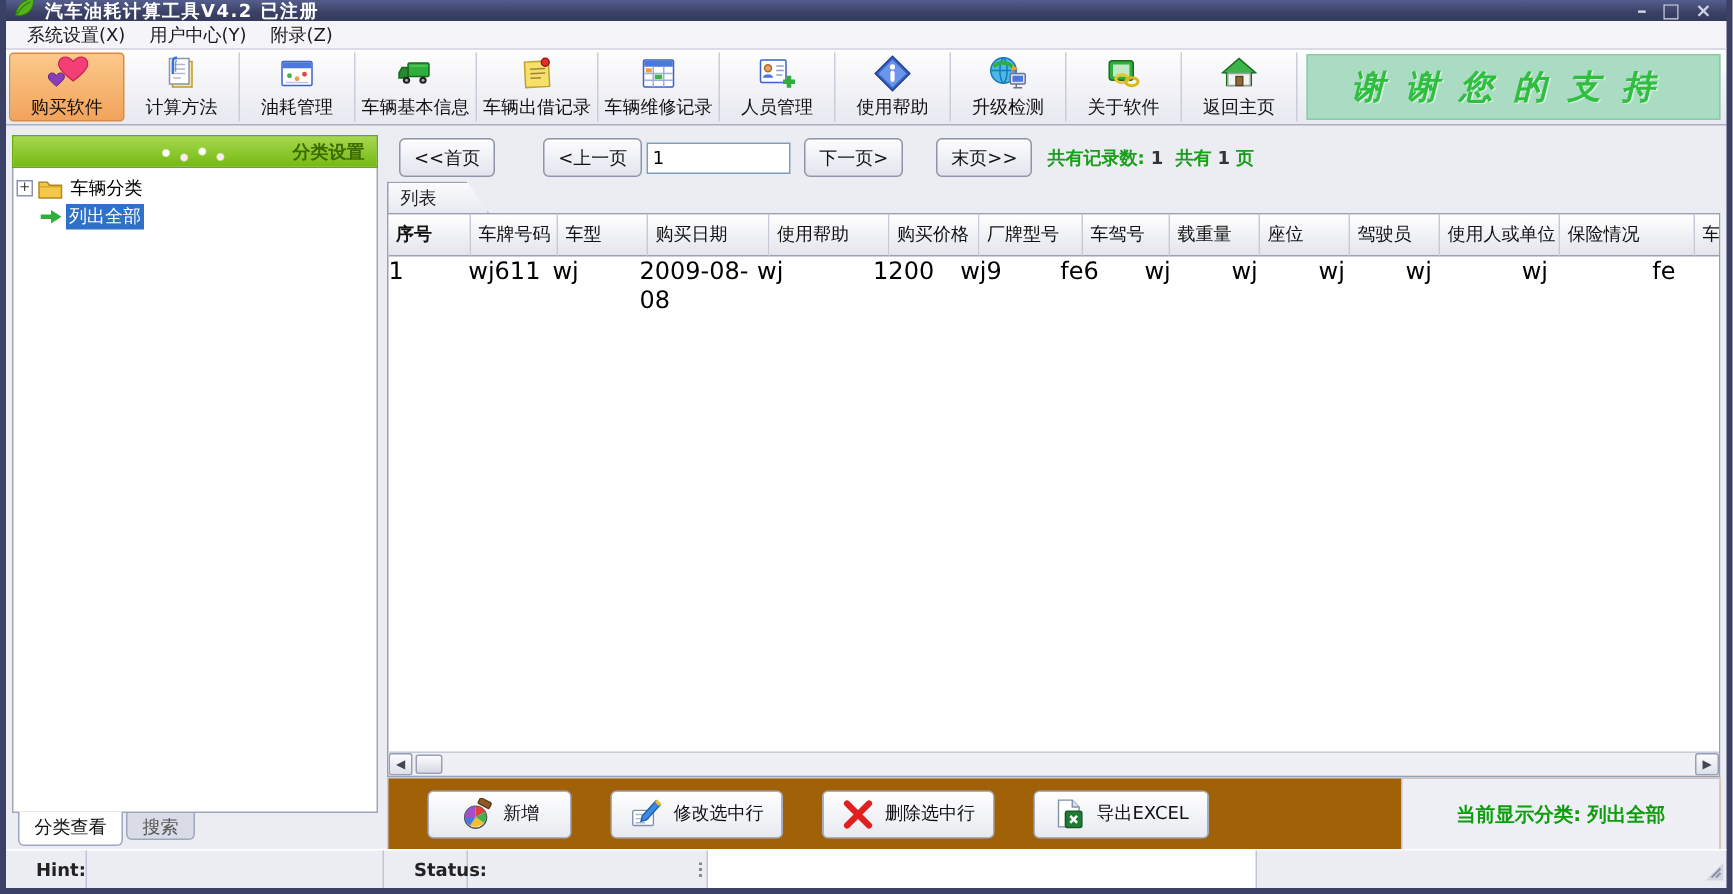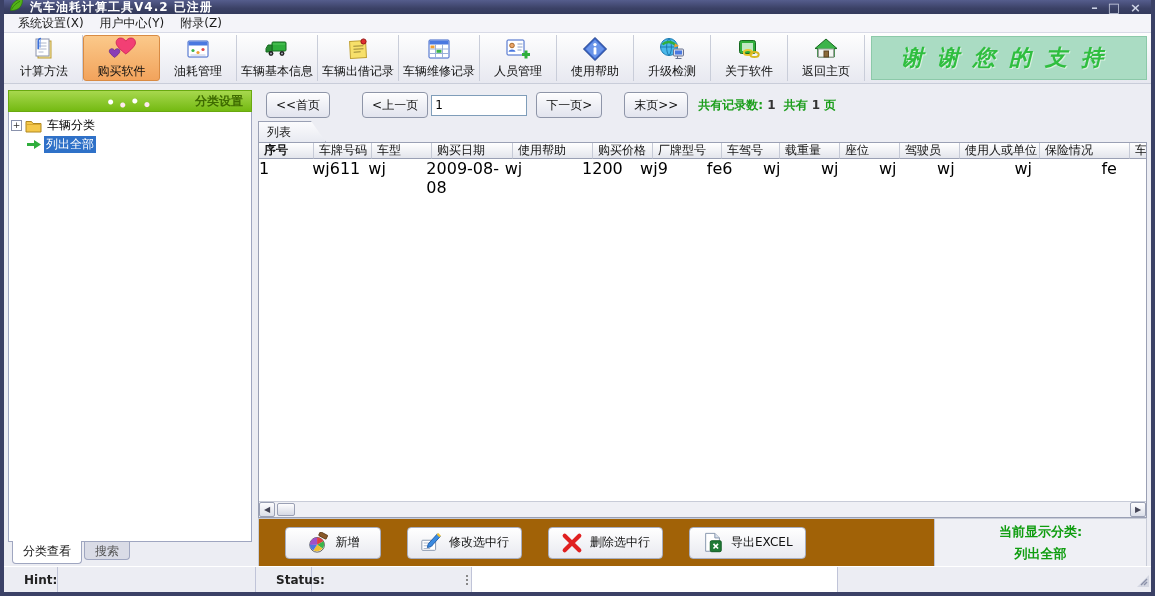--- a/index.html
+++ b/index.html
@@ -111,21 +111,21 @@
     clip-path:polygon(0 0, calc(100% - 15px) 0, 100% 100%, 0 100%);
     border:1px solid #9aa0b4; border-bottom:none;
     display:flex; align-items:center; padding-left:8px;
   }
   .table-box {
     flex:1; background:#fff; border:1px solid #9aa0b4;
     position:relative; overflow:hidden; display:flex; flex-direction:column;
   }
   .trow { display:flex; flex:none; }
   .thead .tcell {
-    height:16px; background:linear-gradient(#ffffff,#e3e5ec);
+    height:28px; background:linear-gradient(#ffffff,#e3e5ec);
     border-right:1px solid #c6cad6; border-bottom:1px solid #9aa0b4;
     font-size:12px; color:#111; display:flex; align-items:center;
     padding-left:5px; flex:none; white-space:nowrap; overflow:hidden;
   }
   .thead .tcell.first { font-weight:bold; }
   .hscroll {
     position:absolute; left:0; right:0; bottom:0; height:16px;
     background:#eff0f5; border-top:1px solid #c8ccd8;
     display:flex; align-items:center;
   }
@@ -150,21 +150,21 @@
     background:linear-gradient(#ffffff,#e8e9f0); border:1px solid #a8aec0;
     border-radius:4px; box-shadow:inset 0 1px 0 #fff;
     display:inline-flex; align-items:center; justify-content:center; gap:7px;
     font-size:12px; color:#111; cursor:default;
   }
   .abtn .aicon { display:flex; align-items:center; }
   .category-status {
     position:absolute; right:0; top:0; bottom:0; width:212px;
     border-left:1px solid #c0c4d4; background:#eff0f5;
     display:flex; align-items:center; justify-content:center; gap:4px;
-    font-size:13px; font-weight:bold; color:#0f9d0f; white-space:nowrap;flex-direction:column;
+    font-size:13px; font-weight:bold; color:#0f9d0f; white-space:nowrap;
   }
   
   .statusbar {
     height:26px; flex:none; background:#ecedf3; border-top:1px solid #fff;
     display:flex; align-items:stretch; font-size:12px; color:#222;
   }
   .sb-cell { display:flex; align-items:center; padding:0 20px; border-right:1px solid #c0c4d8;font-weight:bold; }
   .sb-hint-label { width:54px; flex:none; }
   .sb-hint-field { width:198px; flex:none; }
   .sb-status-label { width:56px; flex:none; }
@@ -196,40 +196,40 @@
   </div>
 
   <div class="menubar" id="menubar">
       <span class="menu-item">系统设置(X)</span>
       <span class="menu-item">用户中心(Y)</span>
       <span class="menu-item">附录(Z)</span>
     </div>
 
   <div class="toolbar">
     <div id="toolbar-buttons">
+        <div class="tbtn active">
+          <span class="ticon">
+            <svg width="28" height="26" viewBox="0 0 28 26">
+              <path d="M19 3c-2.6 0-4 1.5-5.2 3.1C12.6 4.5 11.2 3 8.6 3 4.8 3 2.9 7.2 5 10.4 7.5 14.3 13.8 19 13.8 19s6.3-4.7 8.8-8.6C24.7 7.2 22.8 3 19 3z" fill="#f23f74" stroke="#c81f52" stroke-width=".8" transform="translate(4 -1)"></path>
+              <path d="M19 3c-2.6 0-4 1.5-5.2 3.1C12.6 4.5 11.2 3 8.6 3 4.8 3 2.9 7.2 5 10.4 7.5 14.3 13.8 19 13.8 19s6.3-4.7 8.8-8.6C24.7 7.2 22.8 3 19 3z" fill="#8a3db6" stroke="#5e2383" stroke-width="1.2" transform="translate(-1 11) scale(.55)"></path>
+            </svg>
+          </span>
+          <span class="tlabel">购买软件</span>
+        </div>
         <div class="tbtn">
           <span class="ticon">
             <svg width="26" height="26" viewBox="0 0 26 26">
               <rect x="7" y="5" width="13" height="17" fill="#f7e9a8" stroke="#bc9c34"></rect>
               <rect x="5" y="3" width="13" height="17" fill="#fff" stroke="#8a92ac"></rect>
               <path d="M7.5 7h8M7.5 10h8M7.5 13h8M7.5 16h5" stroke="#b0b8cc"></path>
               <path d="M10 2.5c-1.8 0-2.8 1.2-2.8 2.8v8" fill="none" stroke="#3a6fd8" stroke-width="1.6"></path>
               <path d="M10 4.5c-.8 0-1 .6-1 1.3v6" fill="none" stroke="#6a95ea" stroke-width="1"></path>
             </svg>
           </span>
           <span class="tlabel">计算方法</span>
-        </div>
-        <div class="tbtn active">
-          <span class="ticon">
-            <svg width="28" height="26" viewBox="0 0 28 26">
-              <path d="M19 3c-2.6 0-4 1.5-5.2 3.1C12.6 4.5 11.2 3 8.6 3 4.8 3 2.9 7.2 5 10.4 7.5 14.3 13.8 19 13.8 19s6.3-4.7 8.8-8.6C24.7 7.2 22.8 3 19 3z" fill="#f23f74" stroke="#c81f52" stroke-width=".8" transform="translate(4 -1)"></path>
-              <path d="M19 3c-2.6 0-4 1.5-5.2 3.1C12.6 4.5 11.2 3 8.6 3 4.8 3 2.9 7.2 5 10.4 7.5 14.3 13.8 19 13.8 19s6.3-4.7 8.8-8.6C24.7 7.2 22.8 3 19 3z" fill="#8a3db6" stroke="#5e2383" stroke-width="1.2" transform="translate(-1 11) scale(.55)"></path>
-            </svg>
-          </span>
-          <span class="tlabel">购买软件</span>
         </div>
         <div class="tbtn">
           <span class="ticon">
             <svg width="26" height="26" viewBox="0 0 26 26">
               <rect x="3" y="5" width="20" height="16" rx="1" fill="#fff" stroke="#3a62c8"></rect>
               <rect x="3.5" y="5.5" width="19" height="4" fill="#4a78e0"></rect>
               <circle cx="8" cy="14.5" r="1.6" fill="#3cb44a"></circle>
               <circle cx="13" cy="16.5" r="1.6" fill="#f0a030"></circle>
               <circle cx="18" cy="13.5" r="1.6" fill="#e04848"></circle>
               <path d="M5.5 19h15" stroke="#c0c8e0"></path>

